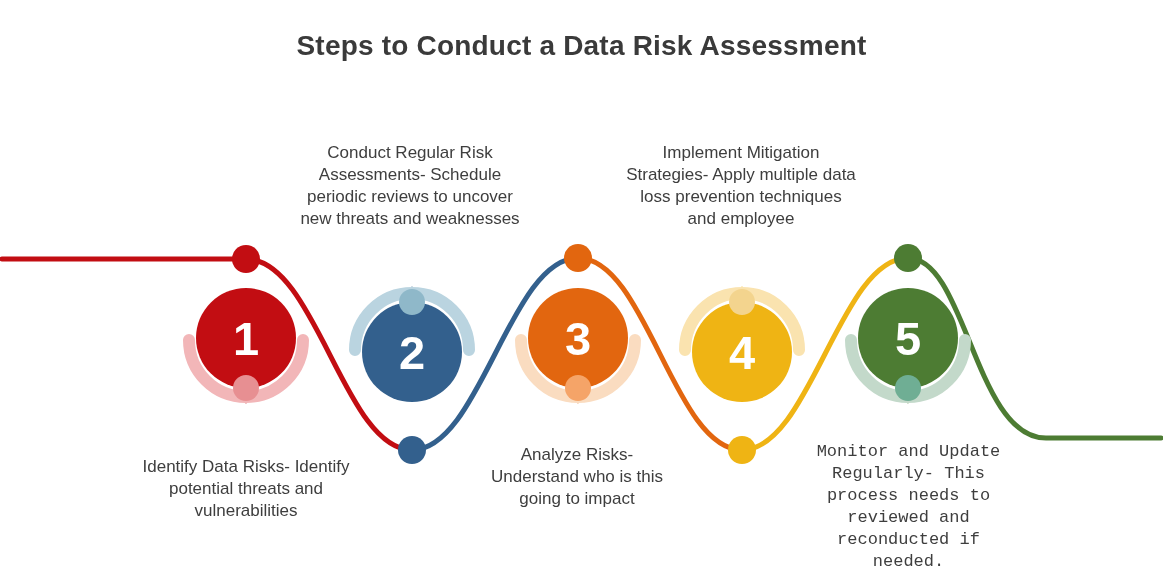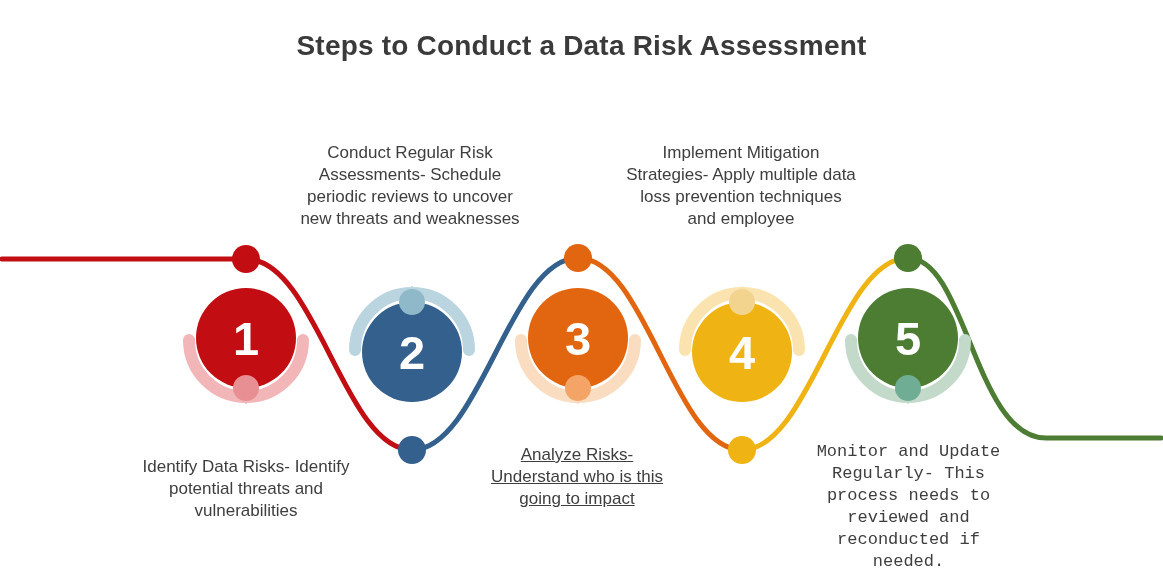--- a/index.html
+++ b/index.html
@@ -26,21 +26,21 @@
   .step-label {
     position: absolute;
     font-size: 17px;
     line-height: 1.3;
     text-align: center;
     color: #3e3e3e;
   }
   .label-above-2 { left: 290px; top: 142px; width: 240px; }
   .label-above-4 { left: 626px; top: 142px; width: 230px; }
   .label-below-1 { left: 121px; top: 456px; width: 250px; }
-  .label-below-3 { left: 477px; top: 444px; width: 200px; text-decoration: underline; }
+  .label-below-3 { left: 477px; top: 444px; width: 200px; }
   .label-below-5 { left: 801px; top: 441px; width: 215px; font-family: Liberation Mono, monospace; }
   svg.flow { position: absolute; left: 0; top: 0; }
   .flow-seg { fill: none; stroke-width: 5; stroke-linecap: round; }
   .swoosh { fill: none; stroke-width: 12; stroke-linecap: round; }
   .step-number {
     font-family: "Liberation Sans", sans-serif;
     font-size: 47px;
     font-weight: bold;
     fill: #ffffff;
     text-anchor: middle;

